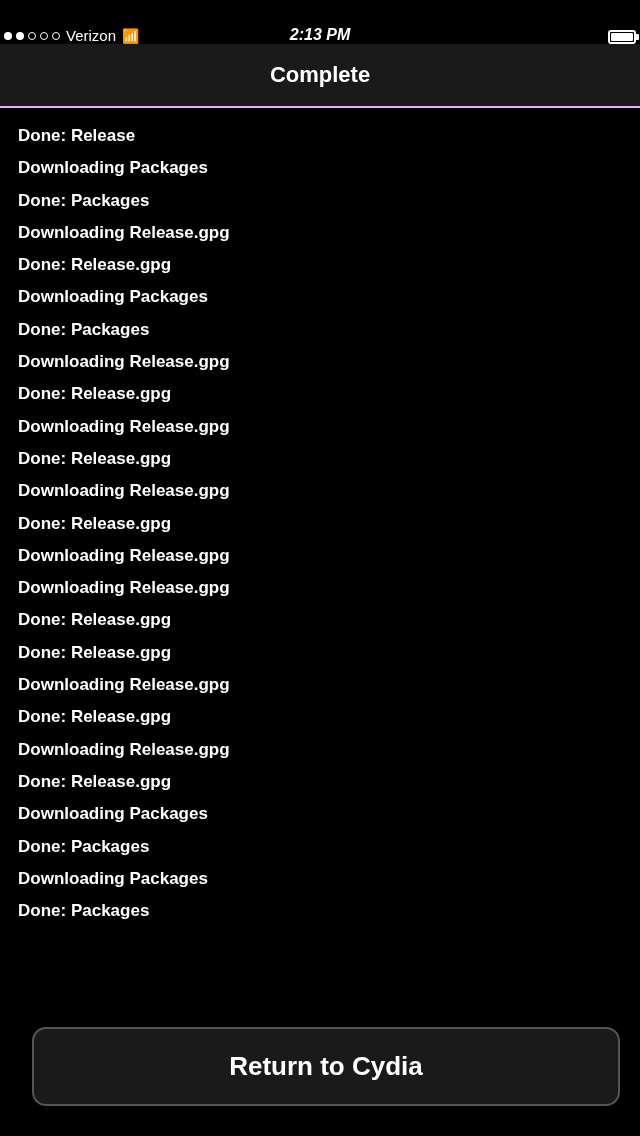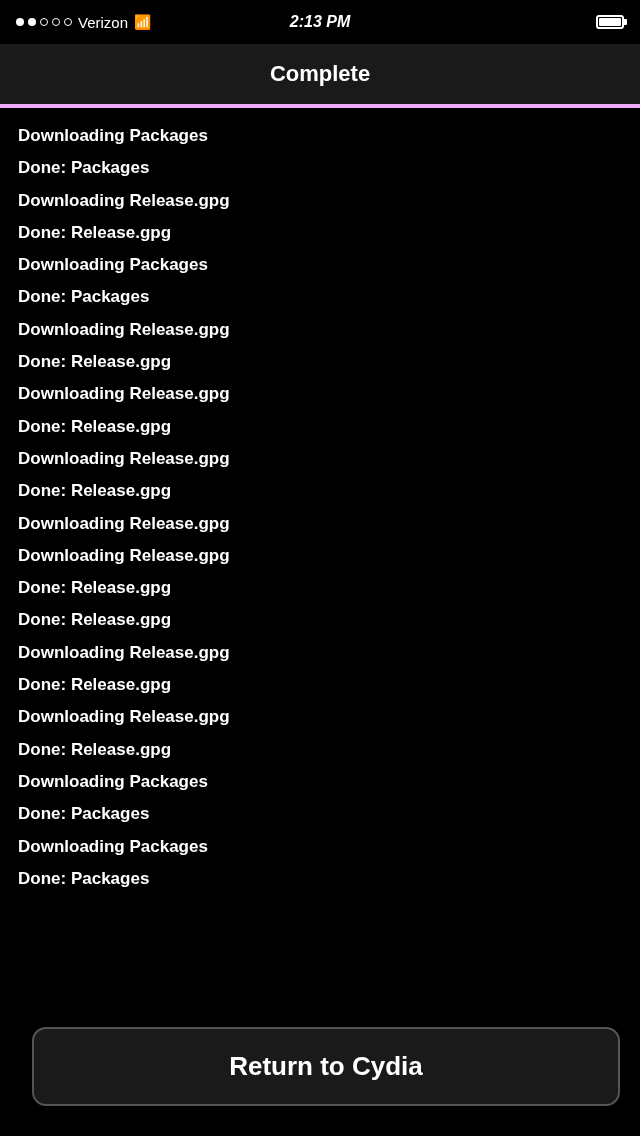--- a/index.html
+++ b/index.html
@@ -12,23 +12,23 @@
       min-height: 1136px;
       position: relative;
       overflow-x: hidden;
     }
 
     
     .status-bar {
       height: 44px;
       background: #000;
       display: flex;
-      align-items: center;
+      align-items: flex-end;
       justify-content: space-between;
-      padding: 0 16px;
+      padding: 0 4px;
     }
     .status-left {
       display: flex;
       align-items: center;
       gap: 6px;
       font-size: 15px;
       font-weight: 500;
     }
     .signal-dots {
       display: flex;
@@ -88,21 +88,21 @@
       border-radius: 1px;
     }
 
     
     .nav-bar {
       background: #1a1a1a;
       height: 64px;
       display: flex;
       align-items: center;
       justify-content: center;
-      border-bottom: 4px solid #f0abfc;
+      border-bottom: 2px solid #f0abfc;
     }
     .nav-title {
       font-size: 22px;
       font-weight: 700;
       color: #fff;
     }
 
     
     .log-container {
       padding: 12px 18px;
@@ -158,20 +158,21 @@
       <div class="battery-fill"></div>
     </div>
   </div>
 </div>
 
 <div class="nav-bar">
   <span class="nav-title">Complete</span>
 </div>
 
 <div class="log-container" id="log-container">
+<span class="log-line">Done: Release</span>
     <span class="log-line">Downloading Packages</span>
     <span class="log-line">Done: Packages</span>
     <span class="log-line">Downloading Release.gpg</span>
     <span class="log-line">Done: Release.gpg</span>
     <span class="log-line">Downloading Packages</span>
     <span class="log-line">Done: Packages</span>
     <span class="log-line">Downloading Release.gpg</span>
     <span class="log-line">Done: Release.gpg</span>
     <span class="log-line">Downloading Release.gpg</span>
     <span class="log-line">Done: Release.gpg</span>

